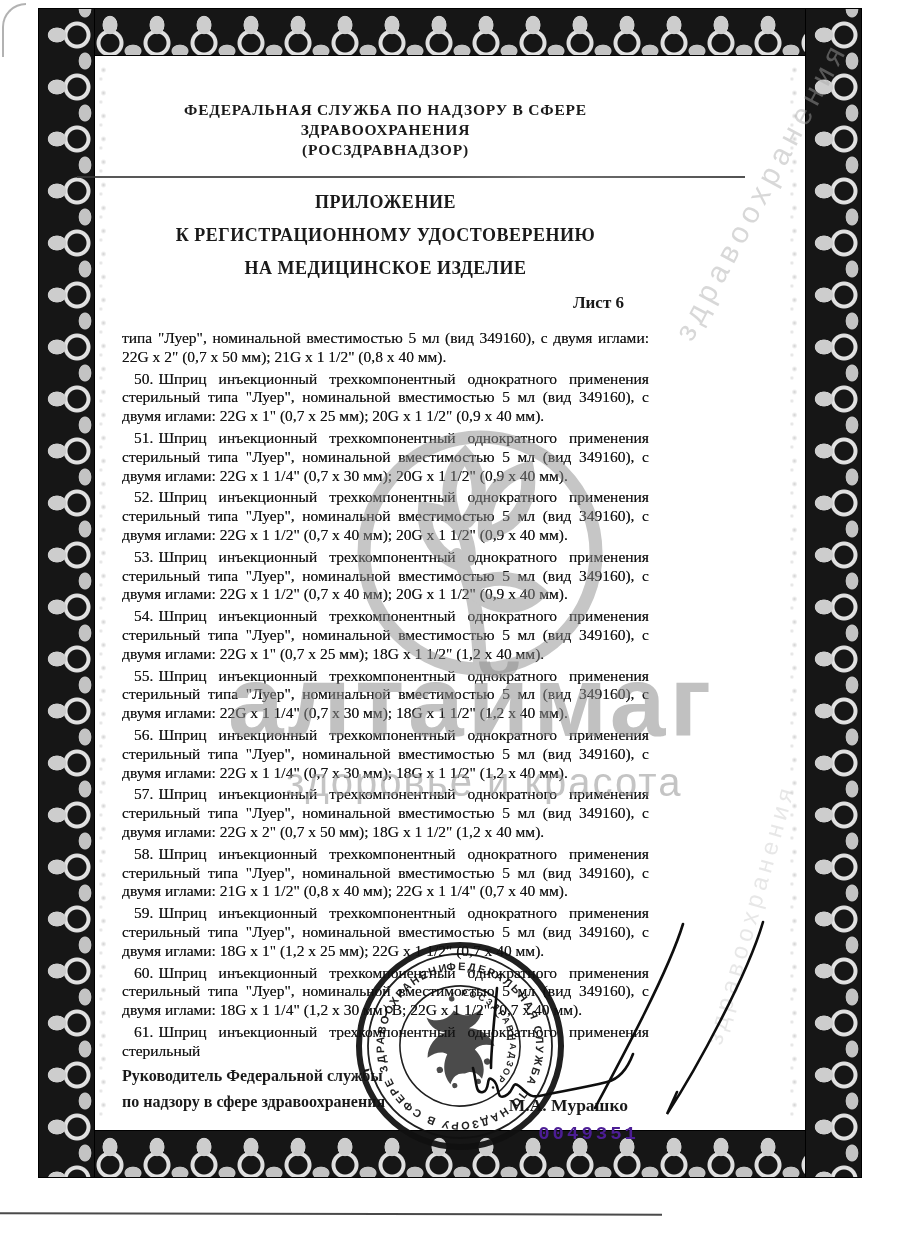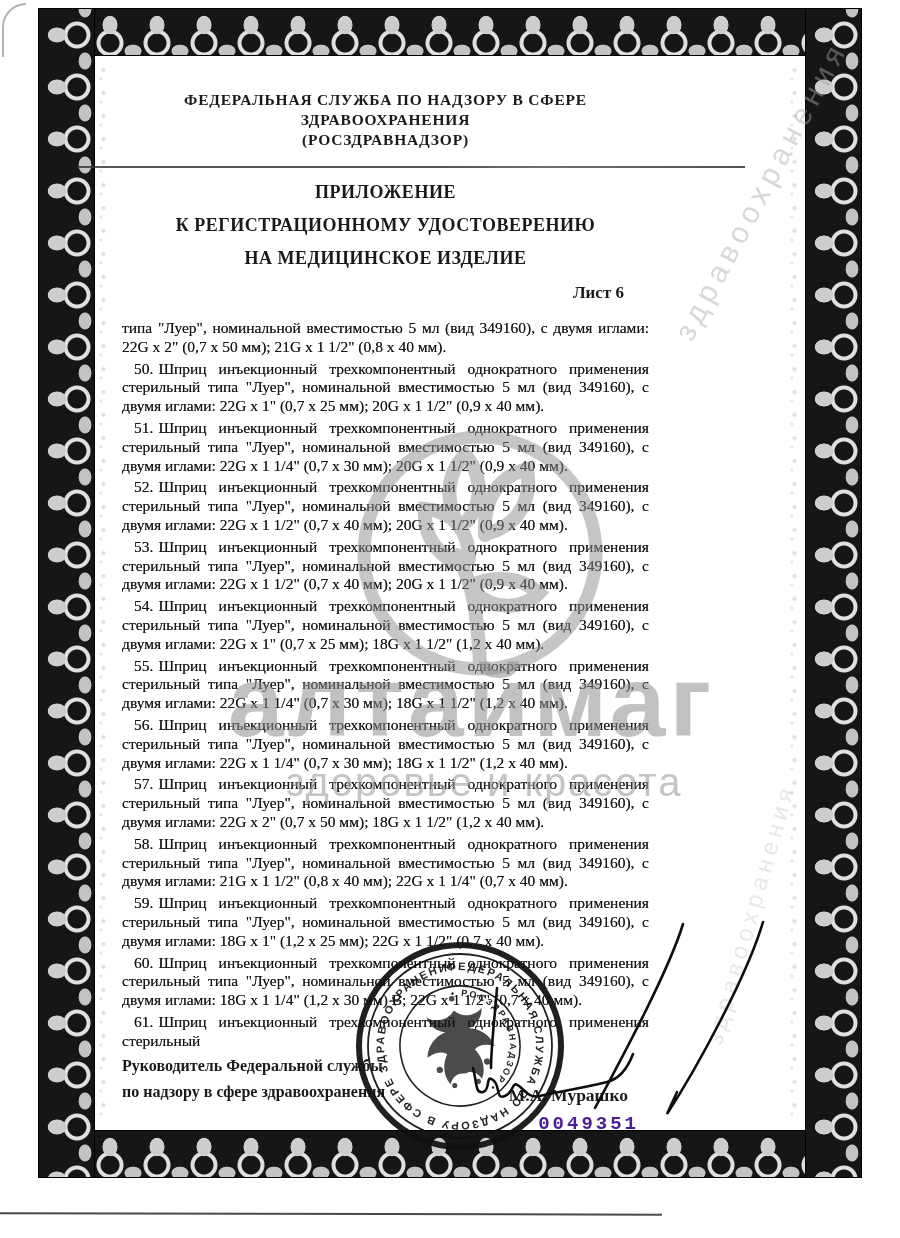--- a/index.html
+++ b/index.html
@@ -24,21 +24,21 @@
       radial-gradient(ellipse 12px 16px at 46px 52px, #c3c3c3 50%, rgba(0,0,0,0) 56%);
     background-size:57px 52px;
   }
   .frame-top{left:38px;top:8px;width:824px;height:48px;}
   .frame-bottom{left:38px;top:1130px;width:824px;height:48px;}
   .frame-left{left:38px;top:8px;width:57px;height:1170px;}
   .frame-right{left:805px;top:8px;width:57px;height:1170px;}
 
   
   .content{position:absolute;left:95px;top:56px;width:572px;height:1074px;
-           padding:4px 18px 0 27px;box-sizing:border-box;}
+           padding:14px 18px 0 27px;box-sizing:border-box;}
   .agency{margin-top:30px;text-align:center;font-weight:bold;font-size:15.5px;
           line-height:20px;letter-spacing:.8px;}
   .rule{margin:16px 0 0 -45px;width:668px;height:2px;
         background:linear-gradient(to right,#3a3a3a 0 55%,#555 70%,#333);opacity:.85;}
   .doc-title{margin-top:8px;text-align:center;font-weight:bold;font-size:18px;
              line-height:33px;letter-spacing:.5px;}
   .meta-row{margin-top:13px;display:flex;justify-content:center;gap:58px;
             font-weight:bold;font-size:18px;}
   .sheet{margin-top:8px;text-align:right;padding-right:25px;font-weight:bold;font-size:17px;}
 

